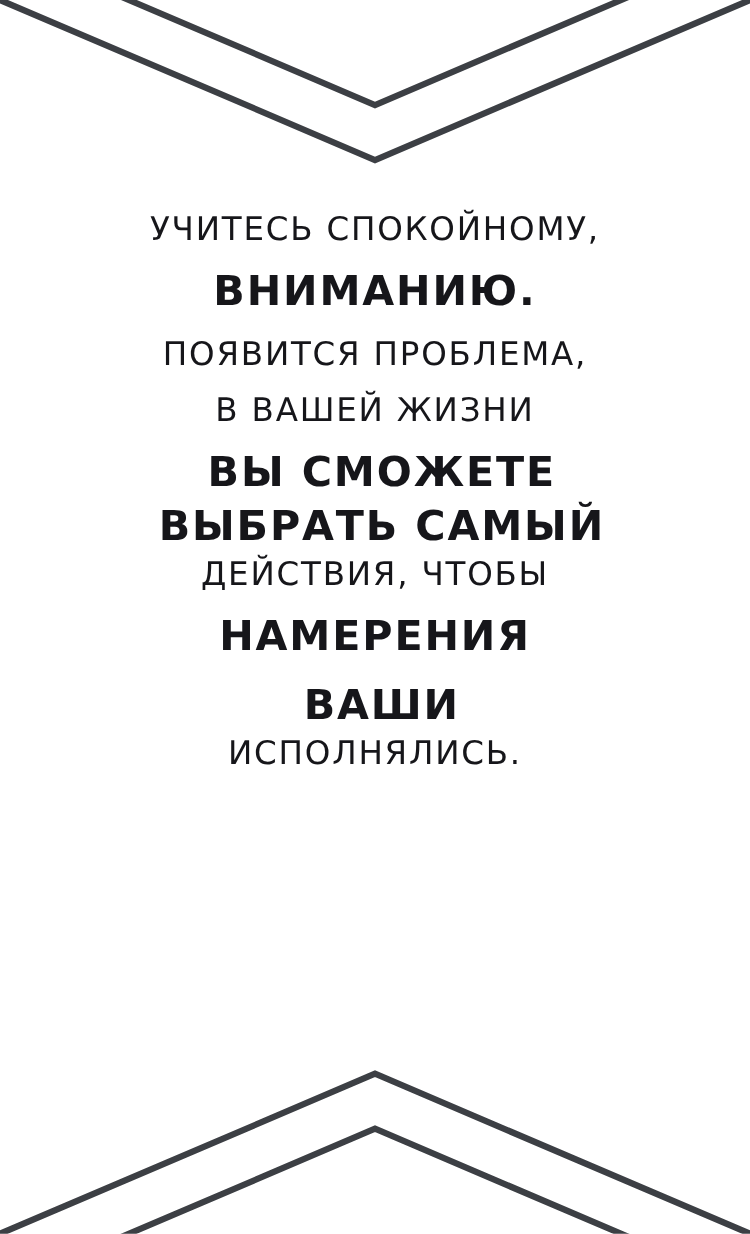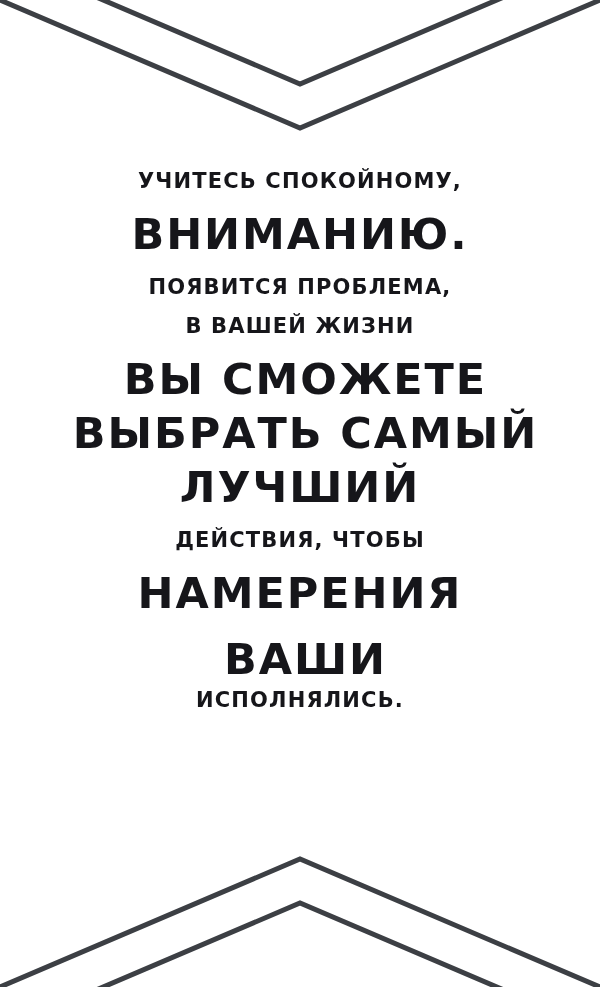--- a/index.html
+++ b/index.html
@@ -45,37 +45,37 @@
     display: block;
     text-transform: uppercase;
     letter-spacing: 0.055em;
     line-height: 1.12;
     color: #16161a;
     font-family: "DejaVu Sans", sans-serif;
   }
 
   
   .line.reg {
-    font-weight: 700;
-    font-size: 21px;
+    font-weight: 400;
+    font-size: 26px;
     margin: 0 0 16px 0;
   }
   .line.reg.tight {
     margin-bottom: 10px;
   }
 
   
   .line.bold {
     font-weight: 700;
     font-size: 31px;
     letter-spacing: 0.045em;
     margin: 0 0 18px 0;
   }
   .line.bold.big {
-    font-size: 43px;
+    font-size: 33px;
   }
   .line.bold.tight {
     margin-bottom: 6px;
     padding-left: 11px;
   }
 </style>
 </head>
 <body>
 
 <div class="page">
@@ -87,21 +87,20 @@
     </svg>
   </div>
 
   <div class="content">
     <span class="line reg">Учитесь спокойному,</span>
     <span class="line bold big">вниманию.</span>
     <span class="line reg">появится проблема,</span>
     <span class="line reg">в вашей жизни</span>
     <span class="line bold big tight">вы сможете</span>
     <span class="line bold big tight">выбрать самый</span>
-    <span class="line bold big">лучший</span>
     <span class="line reg">действия, чтобы</span>
     <span class="line bold big">намерения</span>
     <span class="line bold big tight">ваши</span>
     <span class="line reg">исполнялись.</span>
   </div>
 
   <div class="ornament bottom">
     <svg width="600" height="140" viewBox="0 0 600 140" fill="none" xmlns="http://www.w3.org/2000/svg">
       <path d="M0 140 L300 12 L600 140" stroke="#3c3f44" stroke-width="5" fill="none"></path>
       <path d="M0 184 L300 56 L600 184" stroke="#3c3f44" stroke-width="5" fill="none"></path>

